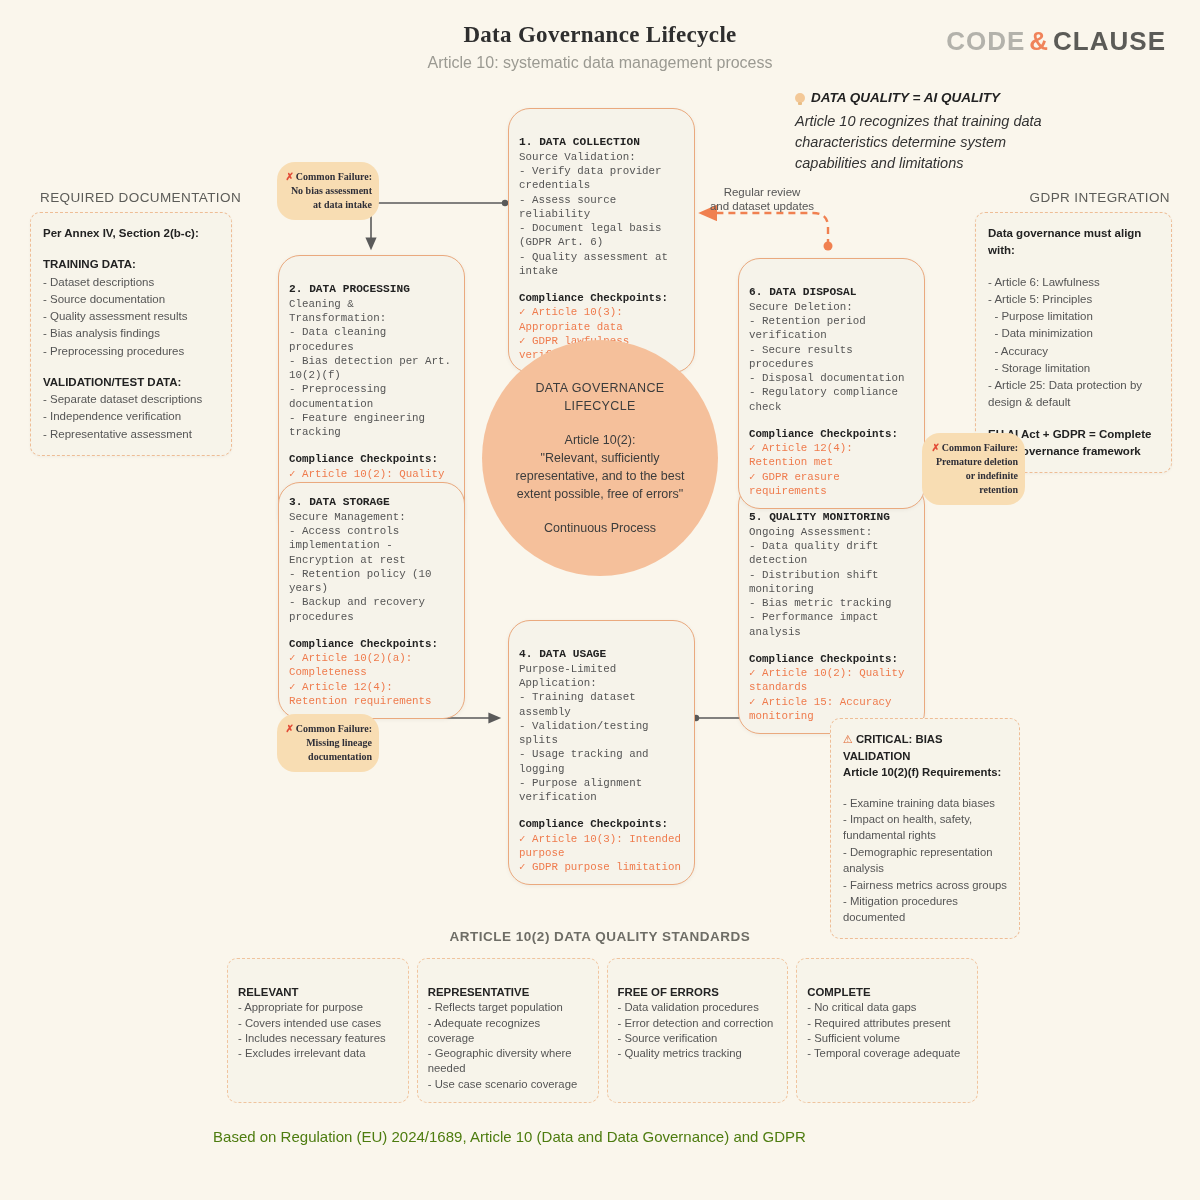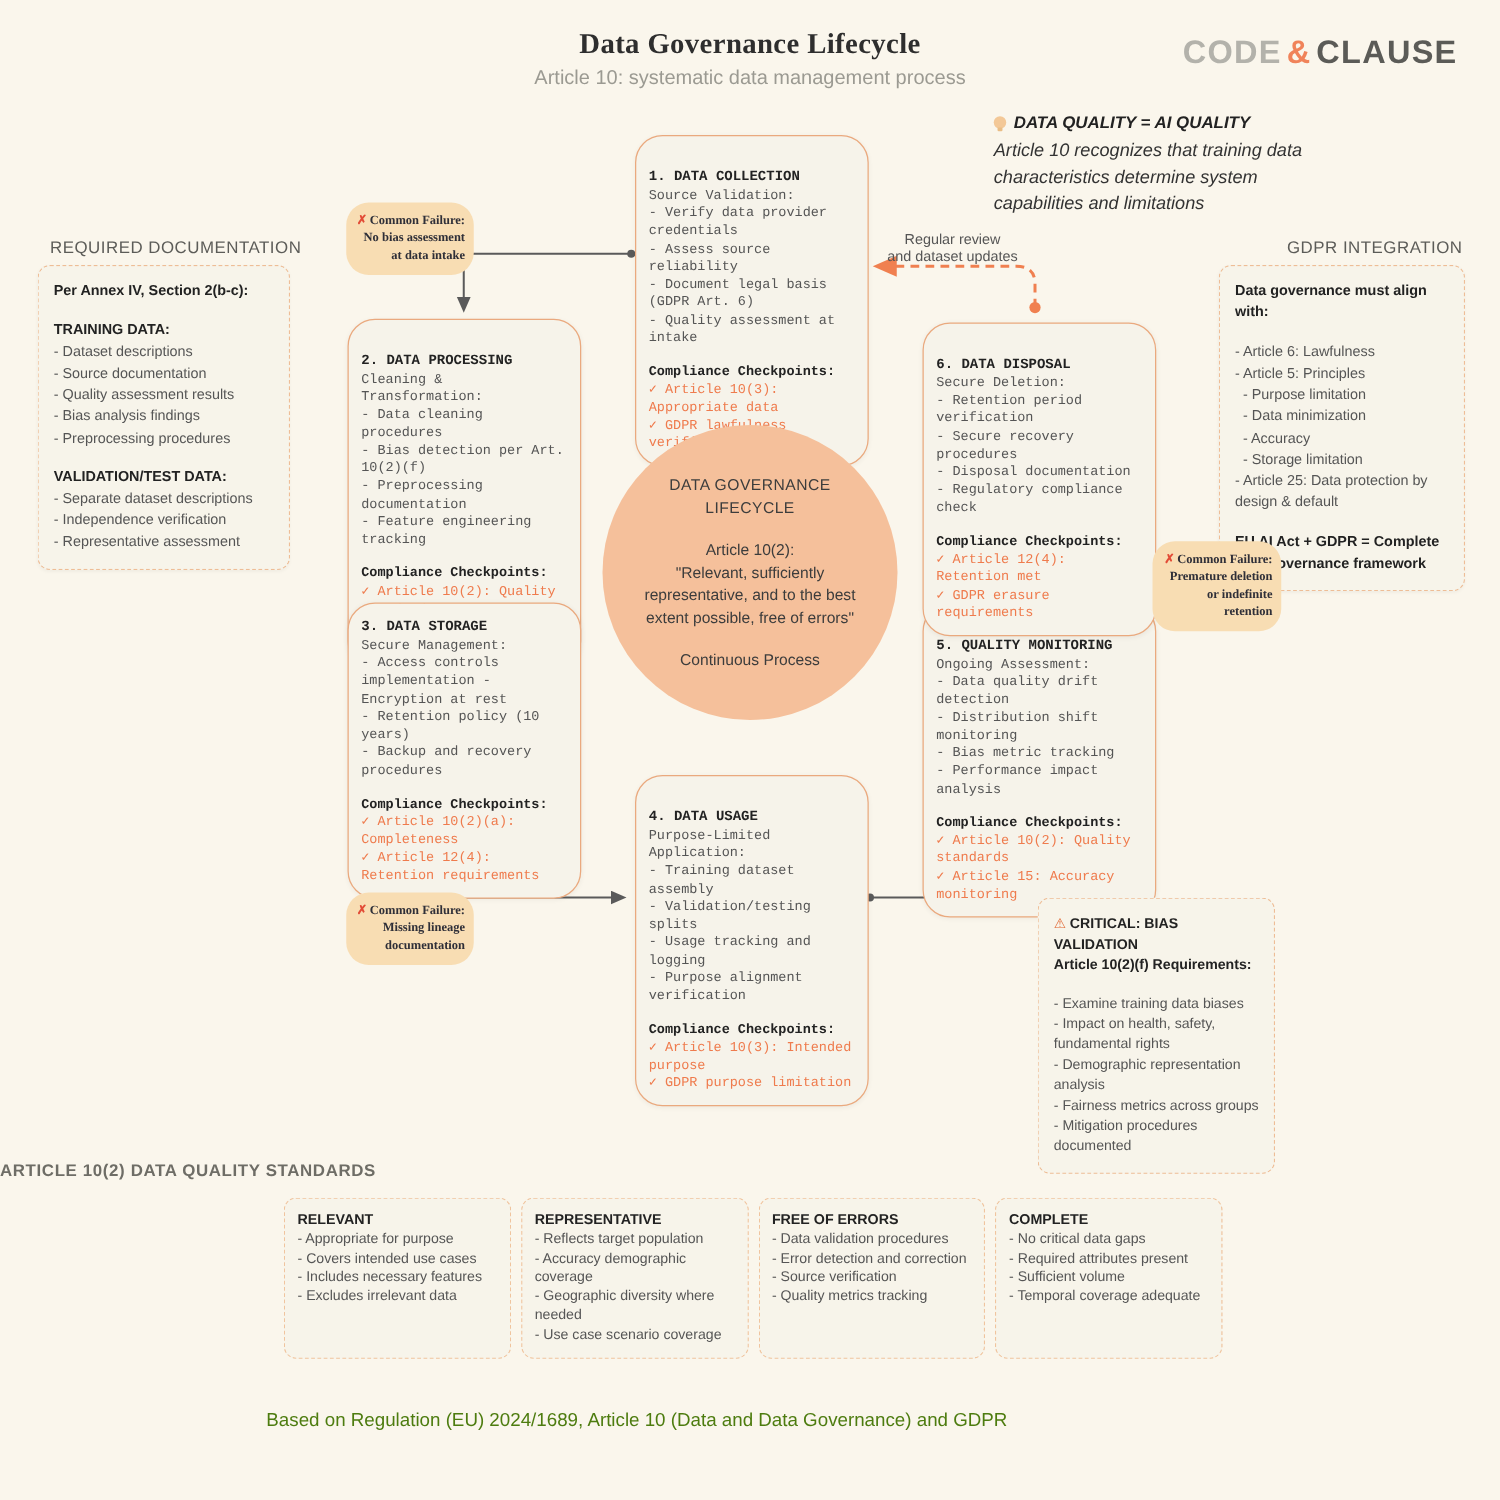--- a/index.html
+++ b/index.html
@@ -78,26 +78,26 @@
   #critical{left:830px;top:718px;width:164px;background:#f7f4ea;
     border:1px dashed #eebd96;border-radius:10px;padding:12px;
     font-size:11.3px;line-height:1.45;color:#555;z-index:2;}
   #critical .t{font-weight:bold;color:#222;}
   #critical .warn{color:#e0642f;font-size:11px;margin-right:3px;}
   #critical .items{margin-top:14px;}
   
   #feedback-label{left:688px;top:185px;width:148px;text-align:center;
     font-size:11.5px;color:#555;white-space:pre-line;line-height:1.25;z-index:2;}
   
-  #std-head{left:0;top:929px;width:1200px;text-align:left;font-size:13.5px;
+  #std-head{left:0;top:929px;width:1200px;text-align:center;font-size:13.5px;
     font-weight:bold;color:#6e6d66;letter-spacing:.5px;}
   #std-row{left:227px;top:958px;width:751px;display:flex;gap:8px;}
   .std{flex:1;background:#f7f4ea;border:1px dashed #f0c49e;border-radius:10px;
     padding:10px 10px;font-size:11.3px;line-height:1.35;color:#555;min-height:102px;}
-  .std .t{font-weight:bold;color:#222;font-size:11.4px;}
+  .std .t{font-weight:bold;color:#222;font-size:11.4px;margin-top:16px;}
   
   #footer{left:0;top:1128px;width:1019px;text-align:center;font-size:15px;color:#4d7c0f;}
   
   #flows{left:0;top:0;z-index:1;pointer-events:none;}
 </style>
 </head>
 <body>
 
 <svg id="flows" class="abs" width="1200" height="1200">
   <defs>
@@ -240,21 +240,21 @@
   <div>
       <div class="cp">✓ Article 10(2): Quality standards</div>
       <div class="cp">✓ Article 15: Accuracy monitoring</div>
     </div>
 </div>
 <div class="abs stage" id="stage6">
   <div class="st">6. DATA DISPOSAL</div>
   <div class="ss">Secure Deletion:</div>
   <div>
       <div class="si">- Retention period verification</div>
-      <div class="si">- Secure recovery procedures</div>
+      <div class="si">- Secure results procedures</div>
       <div class="si">- Disposal documentation</div>
       <div class="si">- Regulatory compliance check</div>
     </div>
   <div class="cp-l">Compliance Checkpoints:</div>
   <div>
       <div class="cp">✓ Article 12(4): Retention met</div>
       <div class="cp">✓ GDPR erasure requirements</div>
     </div>
 </div>
 
@@ -301,21 +301,21 @@
         <div class="sdi">- Appropriate for purpose</div>
         <div class="sdi">- Covers intended use cases</div>
         <div class="sdi">- Includes necessary features</div>
         <div class="sdi">- Excludes irrelevant data</div>
       </div>
   </div>
   <div class="std">
     <div class="t">REPRESENTATIVE</div>
     <div>
         <div class="sdi">- Reflects target population</div>
-        <div class="sdi">- Accuracy demographic coverage</div>
+        <div class="sdi">- Adequate recognizes coverage</div>
         <div class="sdi">- Geographic diversity where needed</div>
         <div class="sdi">- Use case scenario coverage</div>
       </div>
   </div>
   <div class="std">
     <div class="t">FREE OF ERRORS</div>
     <div>
         <div class="sdi">- Data validation procedures</div>
         <div class="sdi">- Error detection and correction</div>
         <div class="sdi">- Source verification</div>

